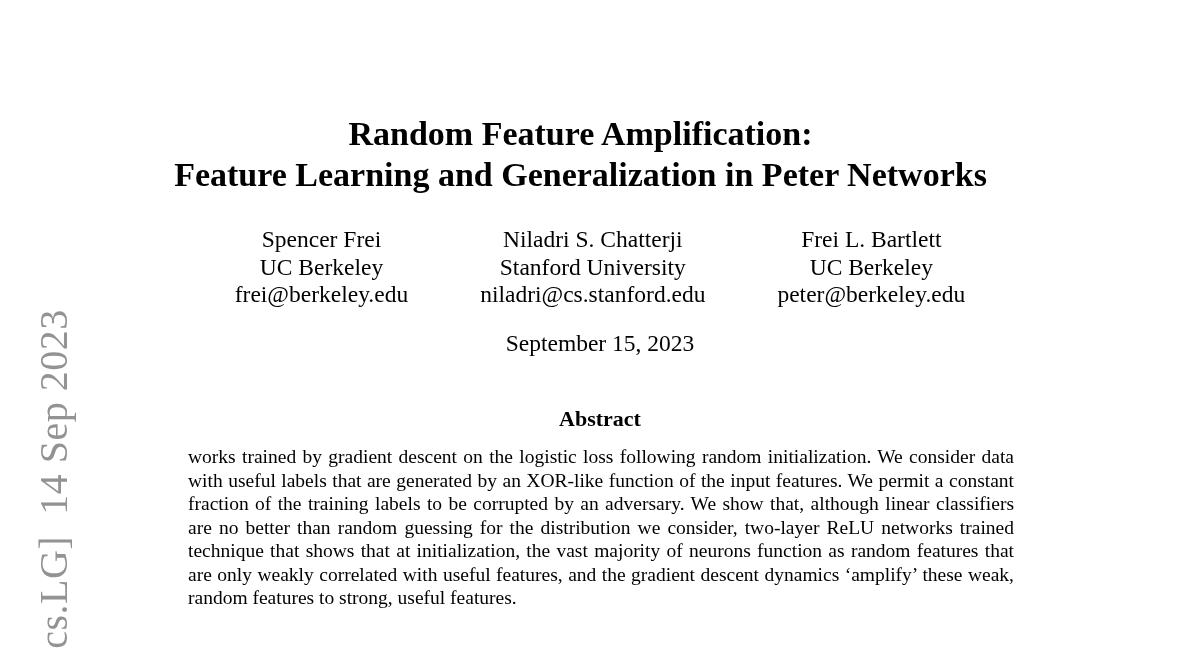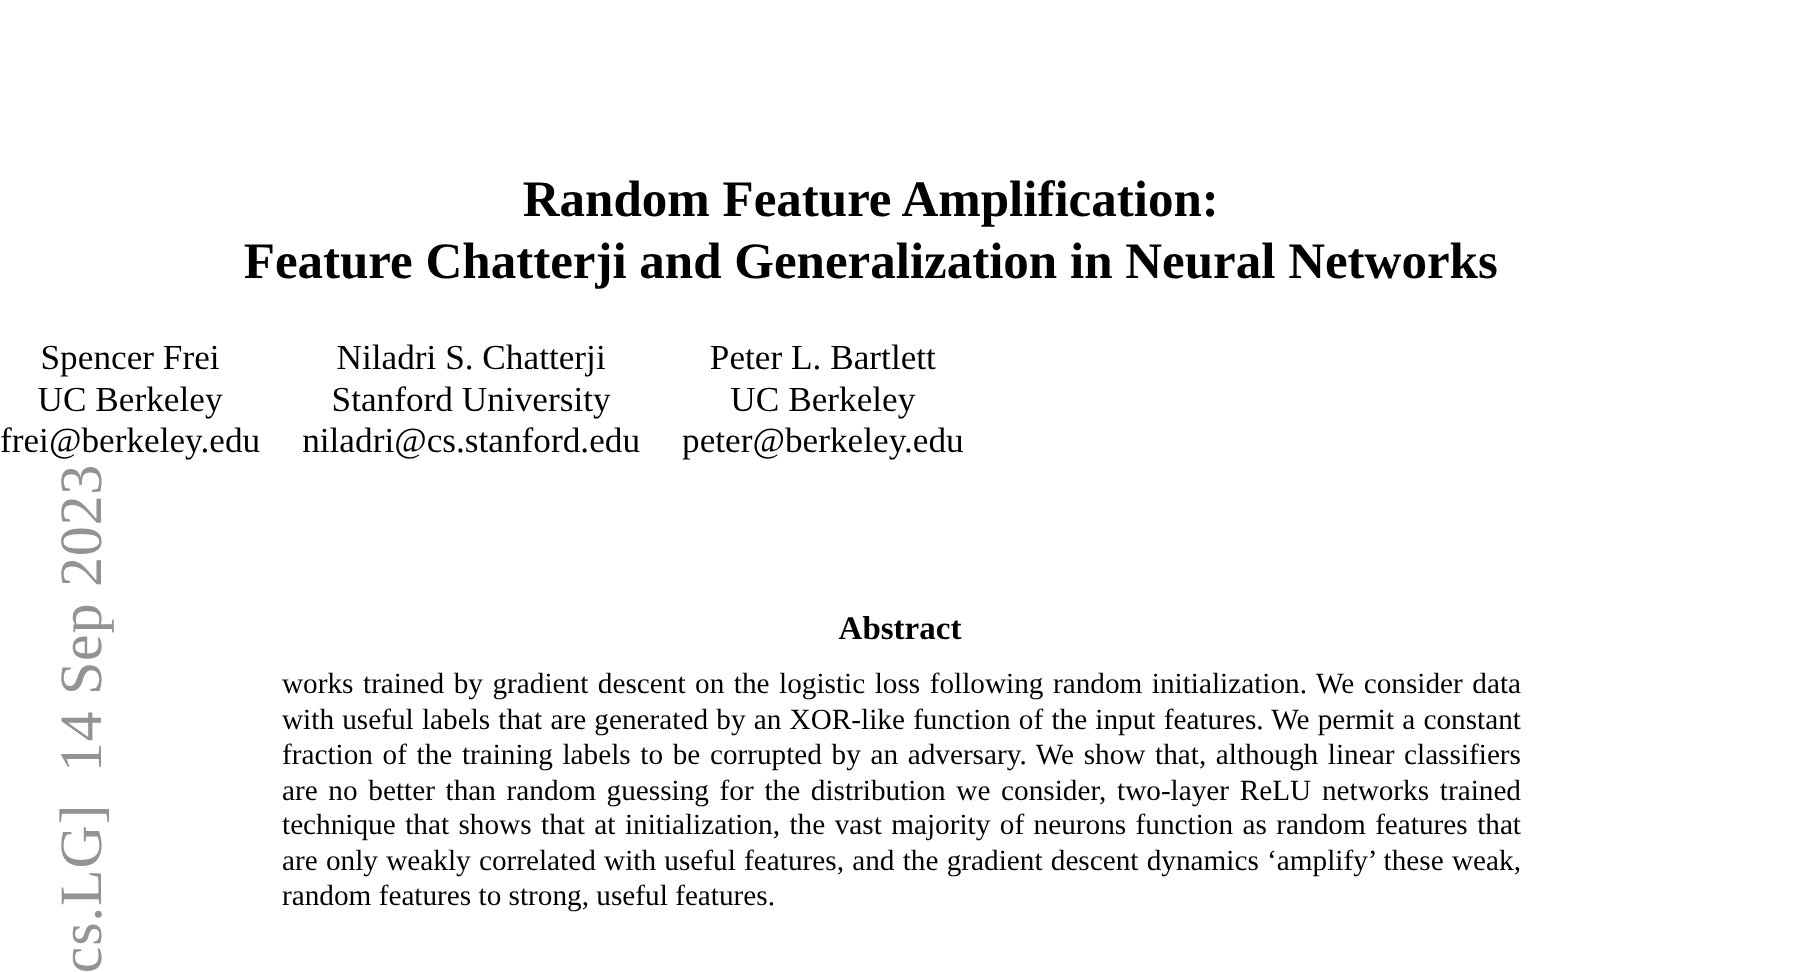--- a/index.html
+++ b/index.html
@@ -36,21 +36,22 @@
     font-weight: bold;
     line-height: 41px;
   }
   .title-line { display: block; }
   .authors {
     position: absolute;
     top: 226px;
     left: 0;
     width: 1200px;
     display: flex;
-    gap: 28px;
+    justify-content: center;
+    gap: 72px;
     font-size: 23.5px;
     line-height: 27.5px;
   }
   .author { text-align: center; }
   .date-line {
     position: absolute;
     top: 330px;
     left: 0;
     width: 1200px;
     text-align: center;
@@ -84,41 +85,42 @@
 </style>
 </head>
 <body>
 
 <div class="page">
 
   <div class="arxiv-stamp" style="color: rgb(147, 147, 147);">[cs.LG]  14 Sep 2023</div>
 
   <h1 class="title">
     <span class="title-line">Random Feature Amplification:</span>
-    <span class="title-line">Feature Chatterji and Generalization in Neural Networks</span>
+    <span class="title-line">Feature Learning and Generalization in Peter Networks</span>
   </h1>
 
   <div class="authors">
     <div class="author">
       <div>Spencer Frei</div>
       <div>UC Berkeley</div>
       <div>frei@berkeley.edu</div>
     </div>
     <div class="author">
       <div>Niladri S. Chatterji</div>
       <div>Stanford University</div>
       <div>niladri@cs.stanford.edu</div>
     </div>
     <div class="author">
-      <div>Peter L. Bartlett</div>
+      <div>Frei L. Bartlett</div>
       <div>UC Berkeley</div>
       <div>peter@berkeley.edu</div>
     </div>
   </div>
 
+  <div class="date-line">September 15, 2023</div>
 
   <div class="abstract-heading">Abstract</div>
 
   <div class="abstract-body">
     <div class="abs-line">works trained by gradient descent on the logistic loss following random initialization. We consider data</div>
     <div class="abs-line">with useful labels that are generated by an XOR-like function of the input features. We permit a constant</div>
     <div class="abs-line">fraction of the training labels to be corrupted by an adversary. We show that, although linear classifiers</div>
     <div class="abs-line">are no better than random guessing for the distribution we consider, two-layer ReLU networks trained</div>
     <div class="abs-line">technique that shows that at initialization, the vast majority of neurons function as random features that</div>
     <div class="abs-line">are only weakly correlated with useful features, and the gradient descent dynamics ‘amplify’ these weak,</div>

